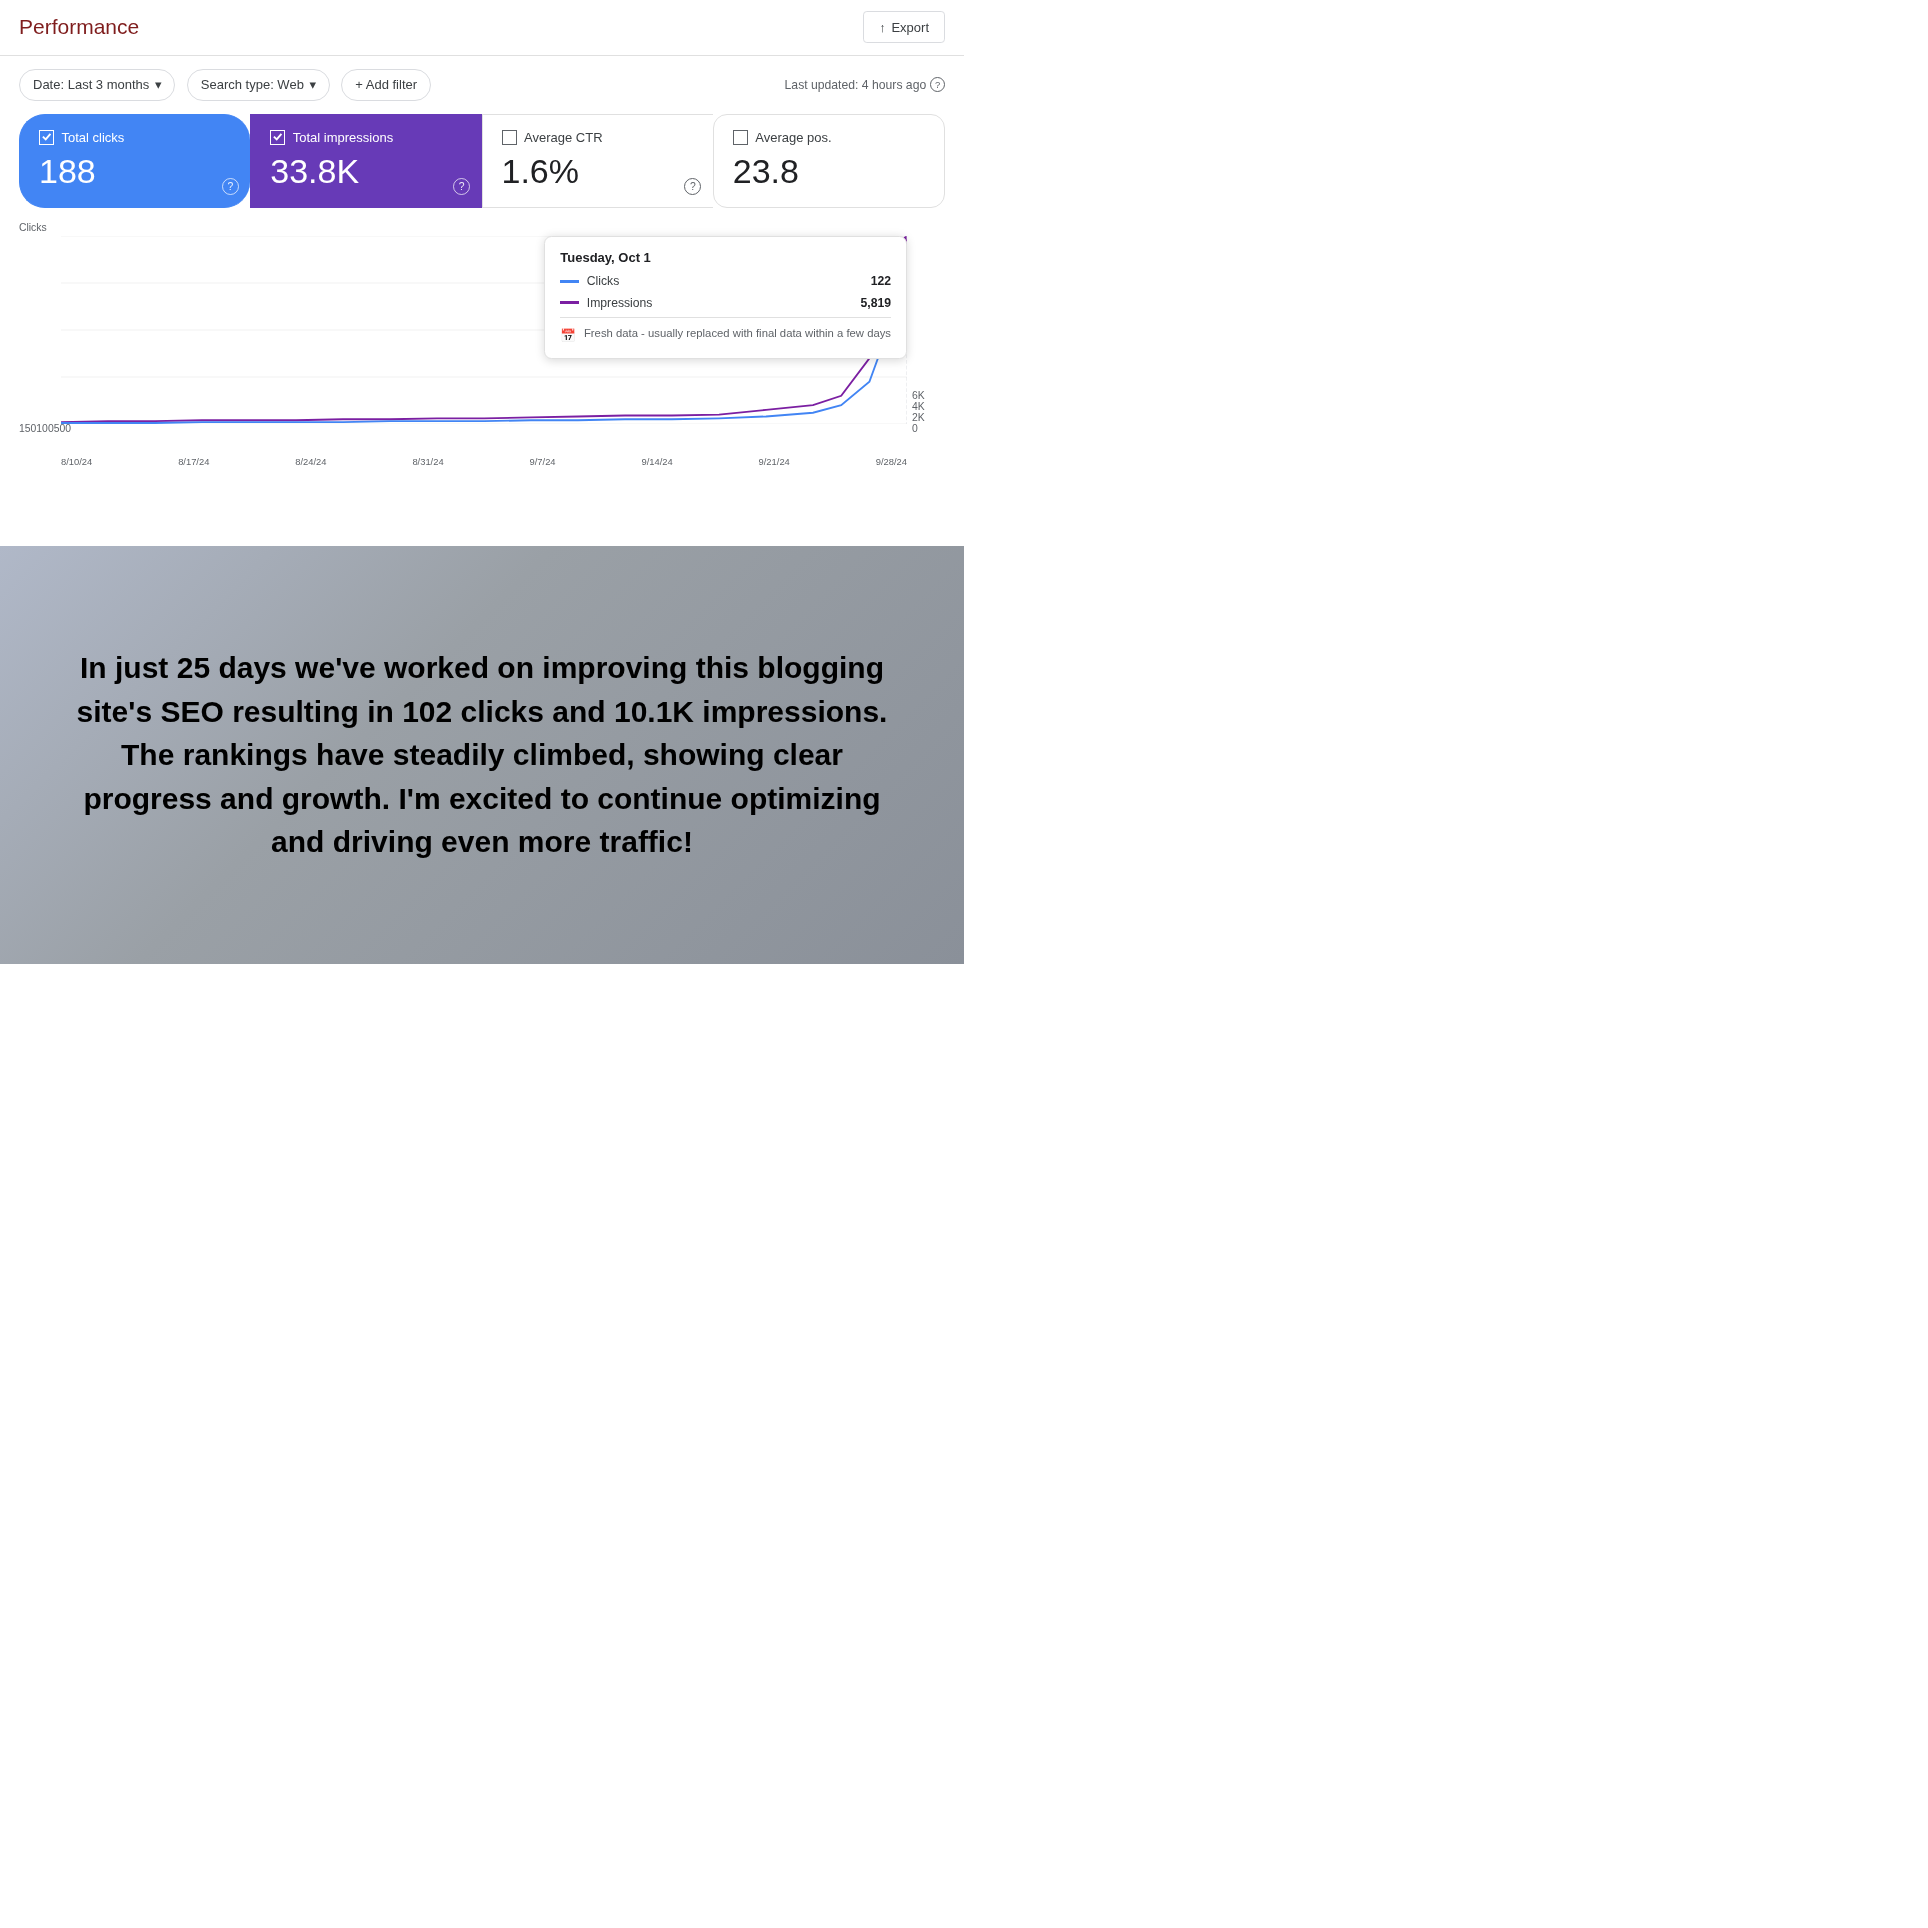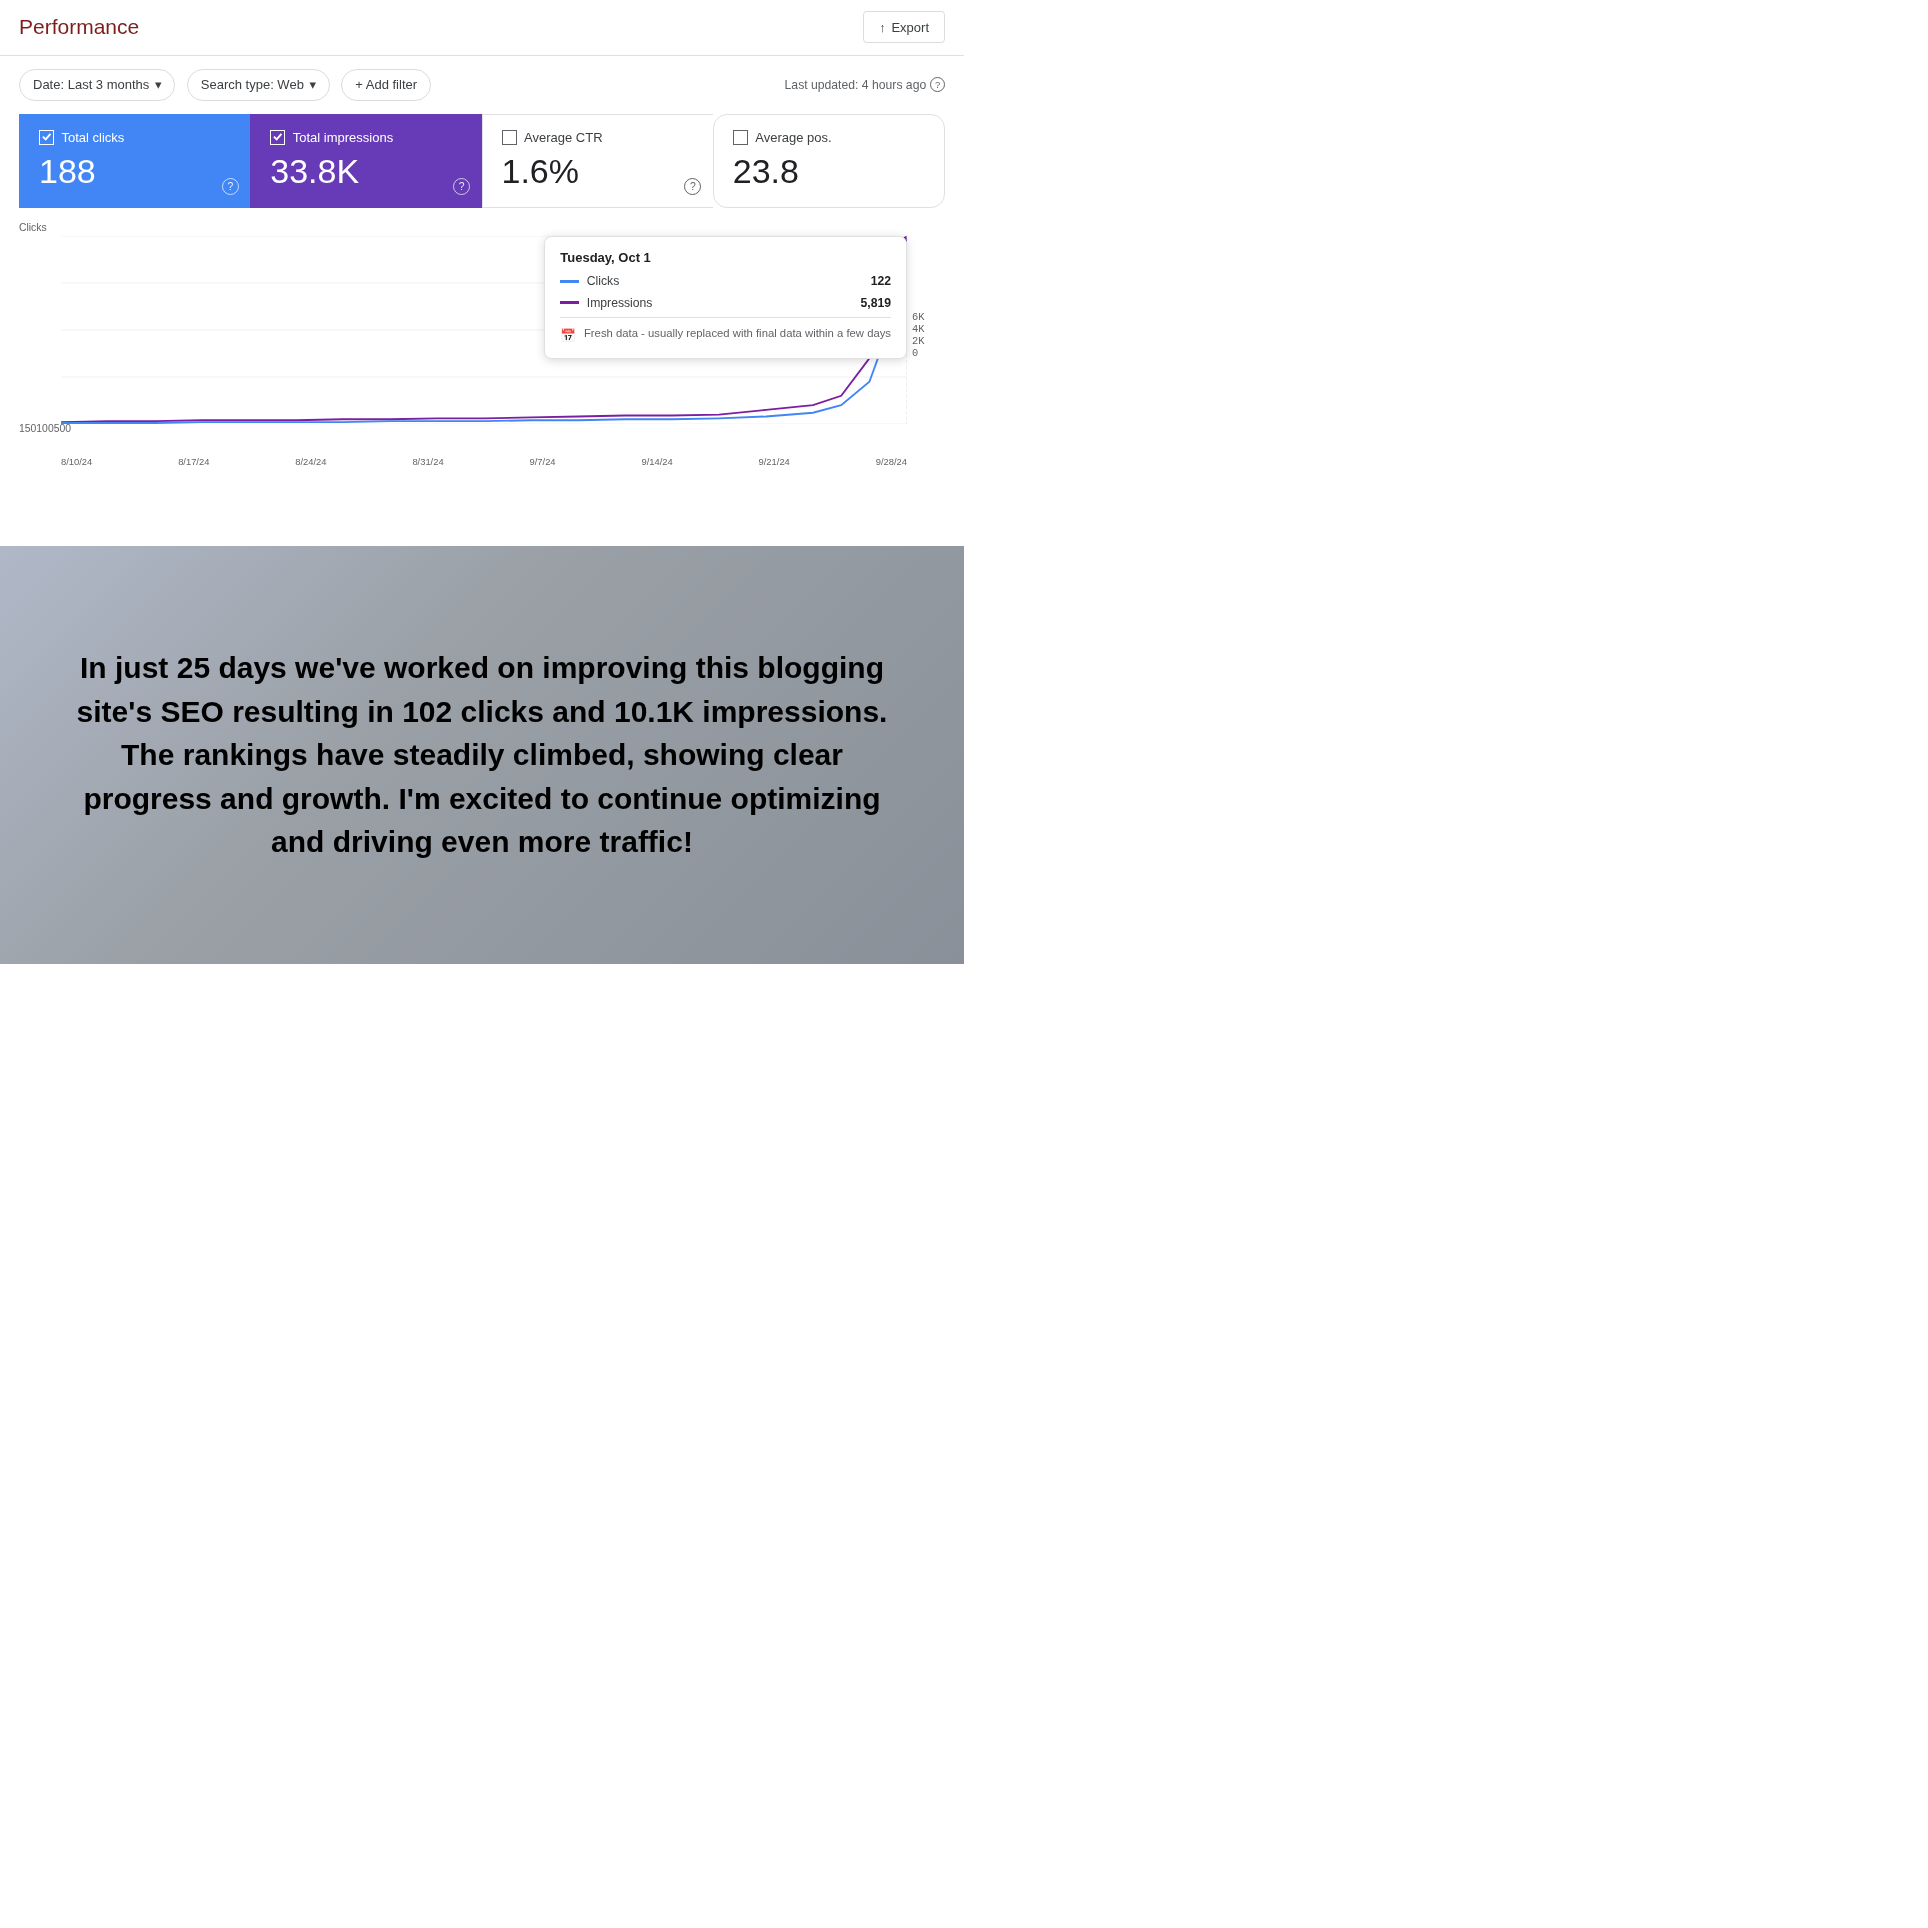--- a/index.html
+++ b/index.html
@@ -107,20 +107,21 @@
     }
 
     .metric-card:last-child {
       border-right: 0.9px solid #e0e0e0;
       border-radius: 14px;
     }
 
     .metric-card.active-blue {
       background: #4285f4;
       border-color: #4285f4;
+      border-radius: 26px;
     }
 
     .metric-card.active-purple {
       background: #673ab7;
       border-color: #673ab7;
     }
 
     .metric-header {
       display: flex;
       align-items: center;
@@ -237,23 +238,22 @@
     }
 
     .y-axis-right {
       position: absolute;
       right: 0;
       top: 0;
       bottom: 38px;
       width: 33px;
       display: flex;
       flex-direction: column;
-      justify-content: center;
+      justify-content: flex-end;
       align-items: flex-start;
-      font-family: Liberation Mono, monospace;
     }
 
     .chart-svg {
       position: absolute;
       left: 42px;
       right: 38px;
       top: 19px;
       bottom: 38px;
     }
 

